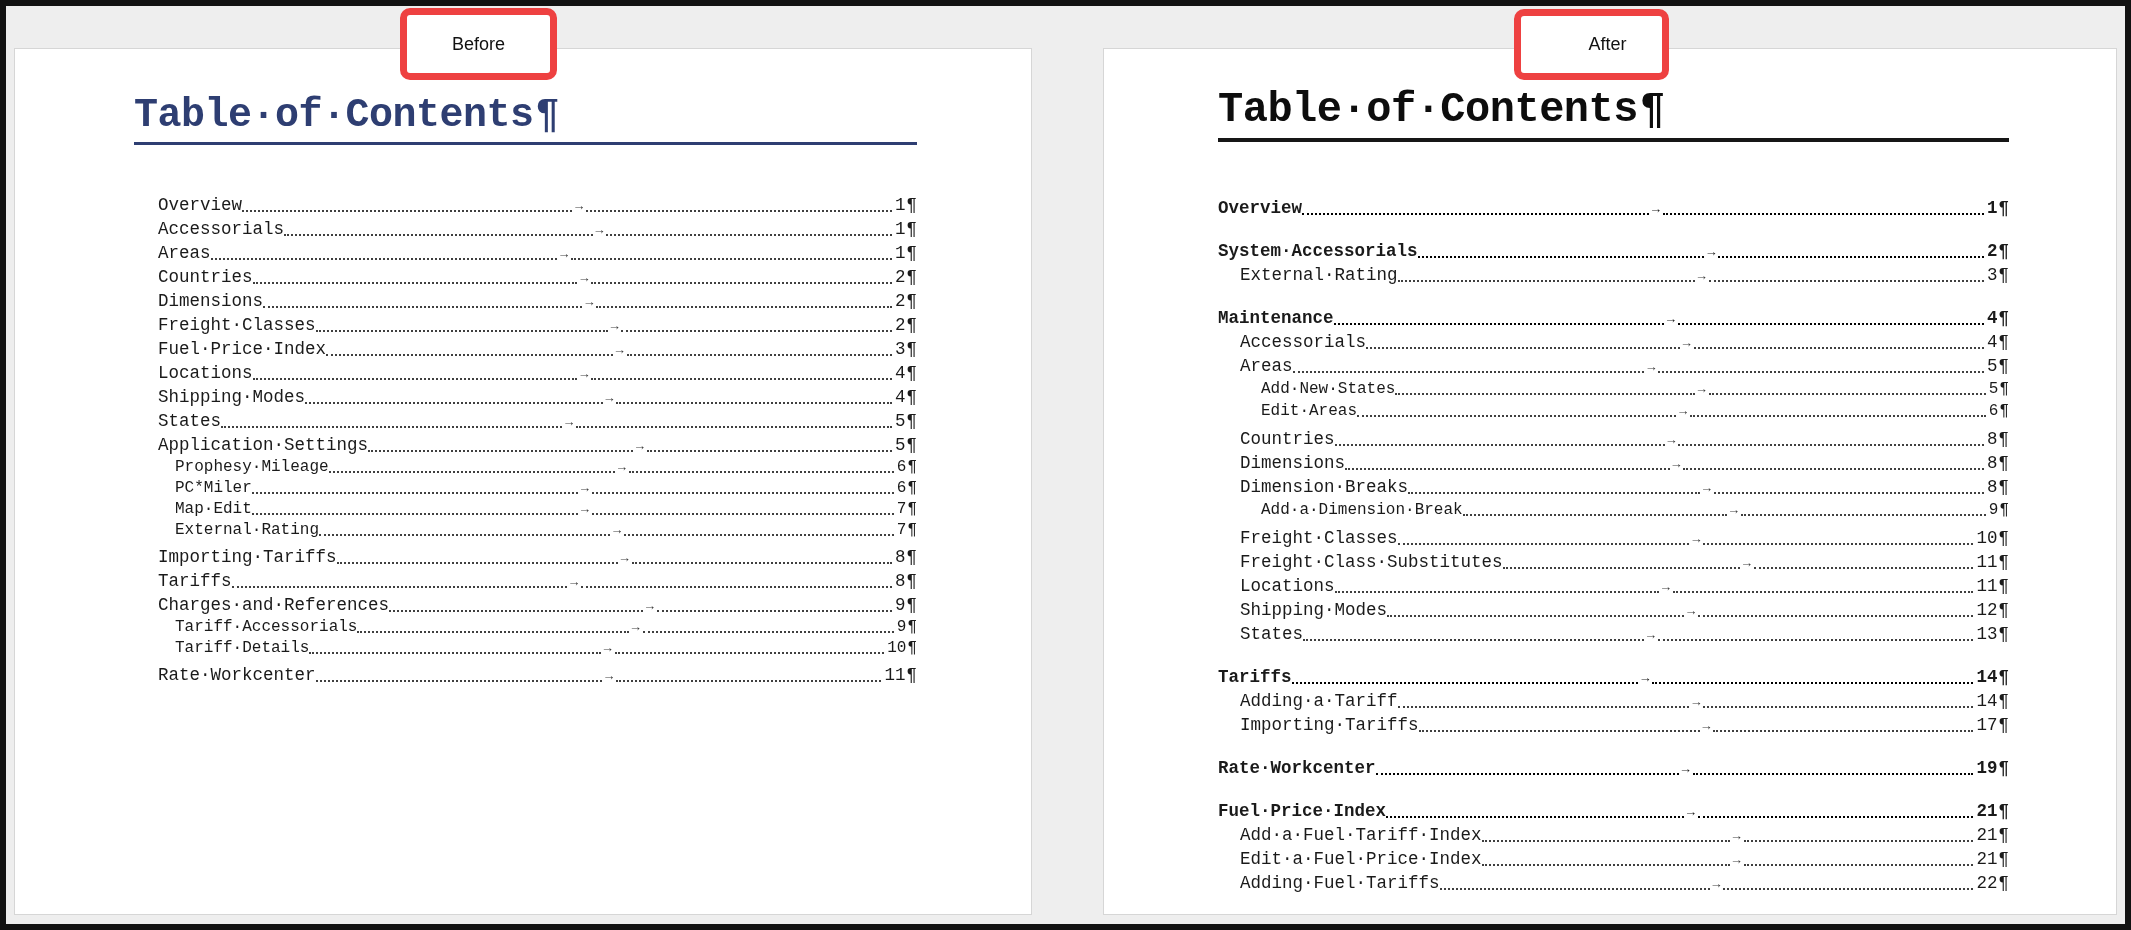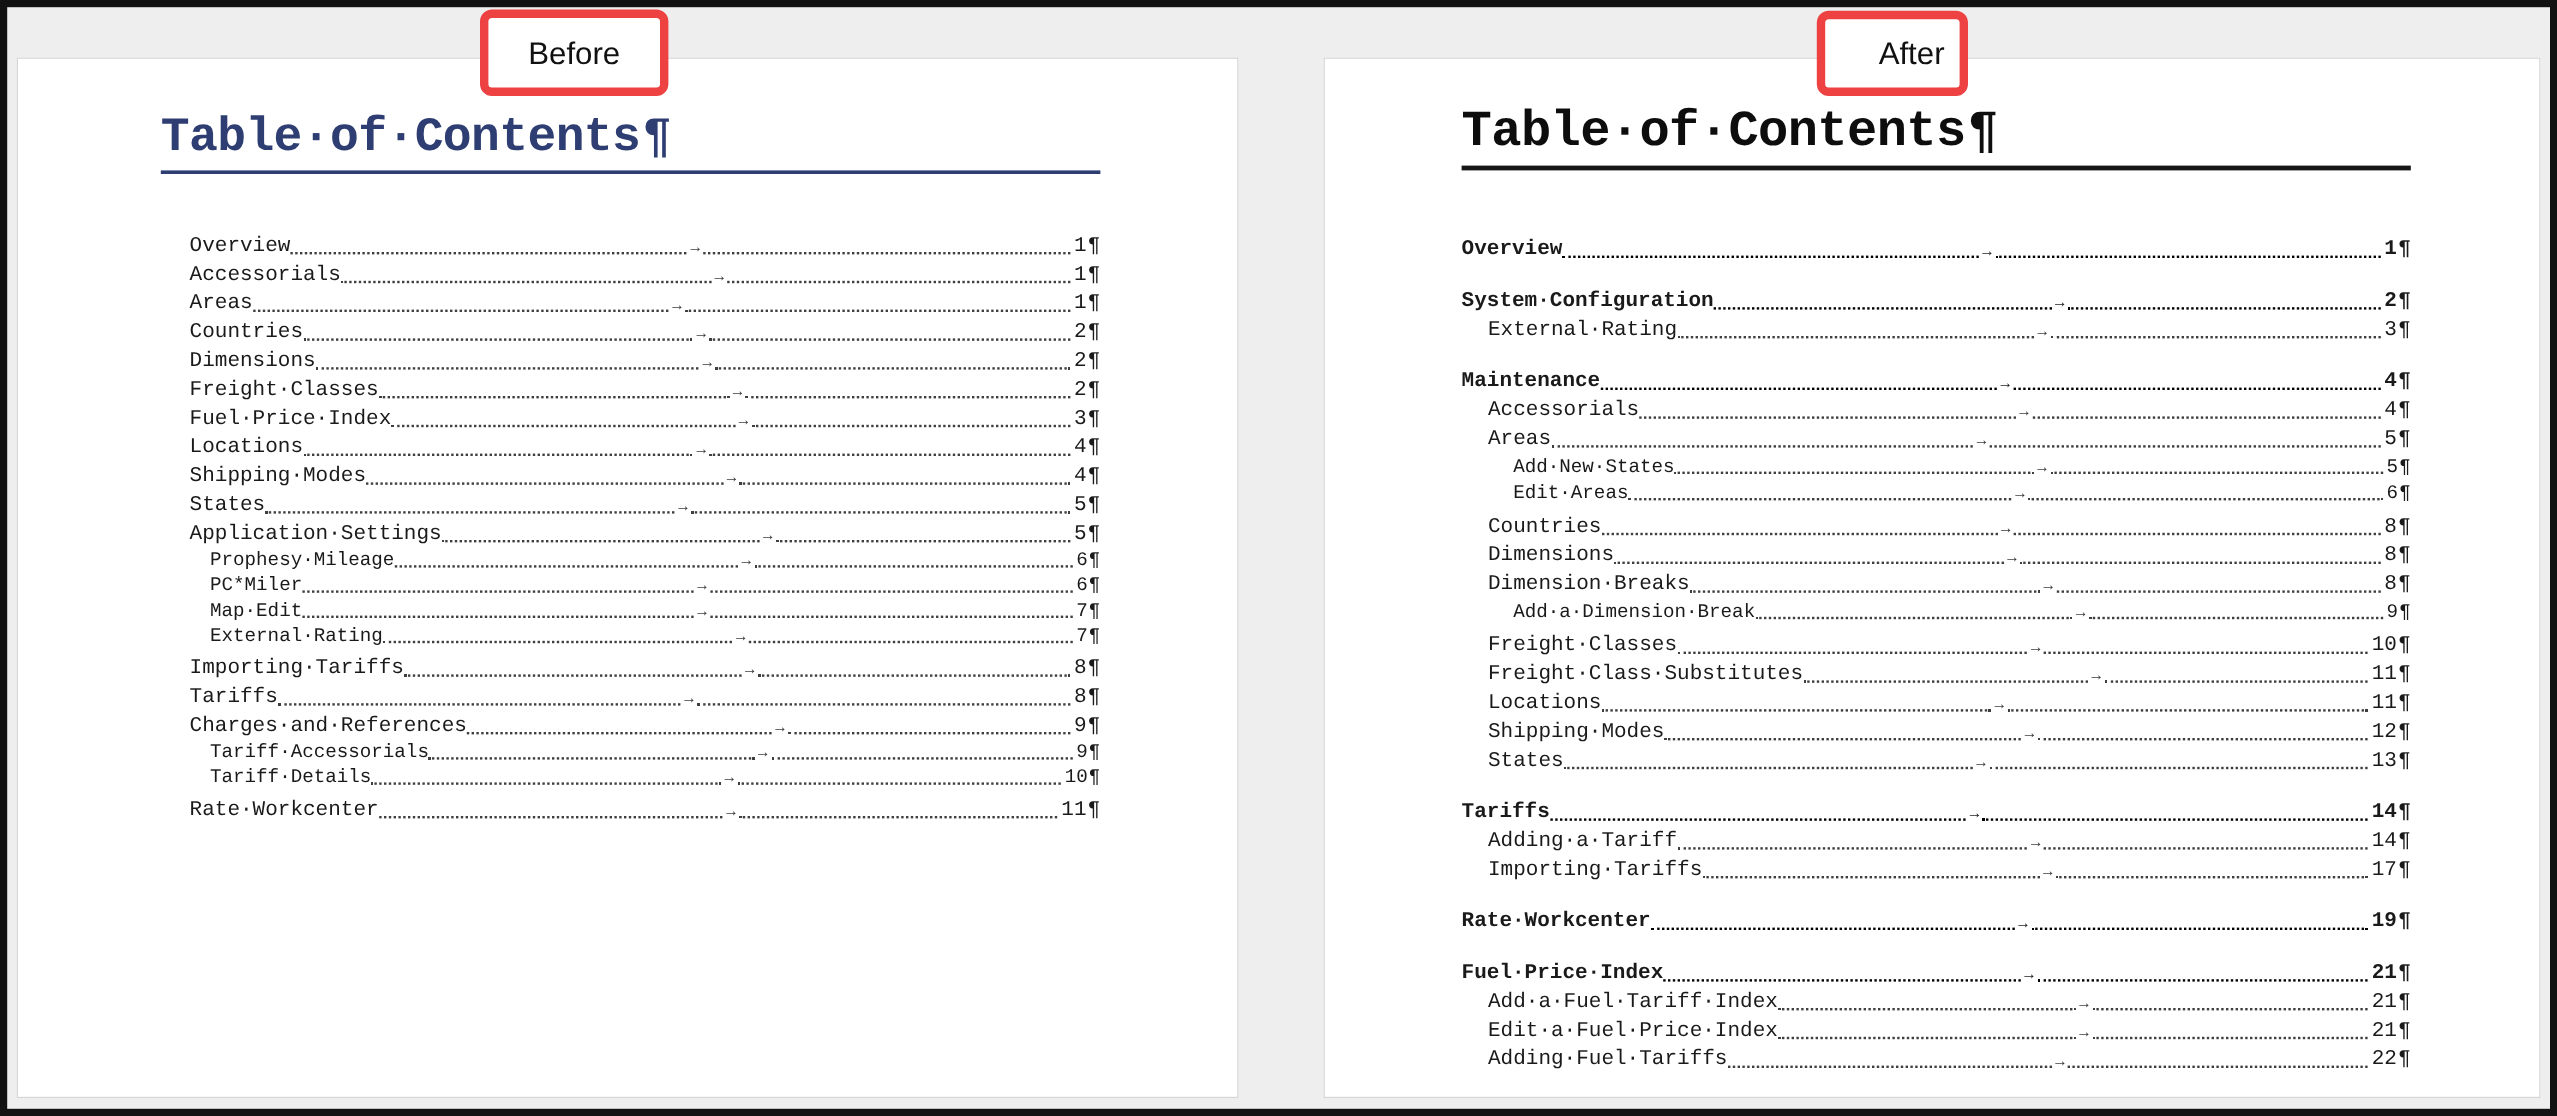--- a/index.html
+++ b/index.html
@@ -97,25 +97,25 @@
   
   .tag-box {
     position:absolute;
     z-index:5;
     background:#ffffff;
     border:7px solid #ee4141;
     border-radius:10px;
     display:flex;
     align-items:center;
     justify-content:center;
-    font-size:26px;
+    font-size:18px;
     color:#111111;
   }
   .tag-before { left:394px; top:2px;  width:157px; height:72px; }
-  .tag-after  { left:1508px; top:3px; width:126px; height:71px;padding-left:32px; }
+  .tag-after  { left:1508px; top:3px; width:155px; height:71px;padding-left:32px; }
 </style>
 </head>
 <body>
 
 <div id="canvas">
 
   <section class="page before">
     <h1 class="doc-title"><span>Table·of·Contents</span><span class="mark">¶</span></h1>
     <div class="toc">
         <div class="toc-row lv1">
@@ -294,21 +294,21 @@
     <div class="toc">
         <div class="toc-row av1">
           <span class="lbl">Overview</span>
           <span class="lead l1"></span>
           <span class="arrow">→</span>
           <span class="lead l2"></span>
           <span class="pg">1</span>
           <span class="pmark">¶</span>
         </div>
         <div class="toc-row av1">
-          <span class="lbl">System·Configuration</span>
+          <span class="lbl">System·Accessorials</span>
           <span class="lead l1"></span>
           <span class="arrow">→</span>
           <span class="lead l2"></span>
           <span class="pg">2</span>
           <span class="pmark">¶</span>
         </div>
         <div class="toc-row av2">
           <span class="lbl">External·Rating</span>
           <span class="lead l1"></span>
           <span class="arrow">→</span>

